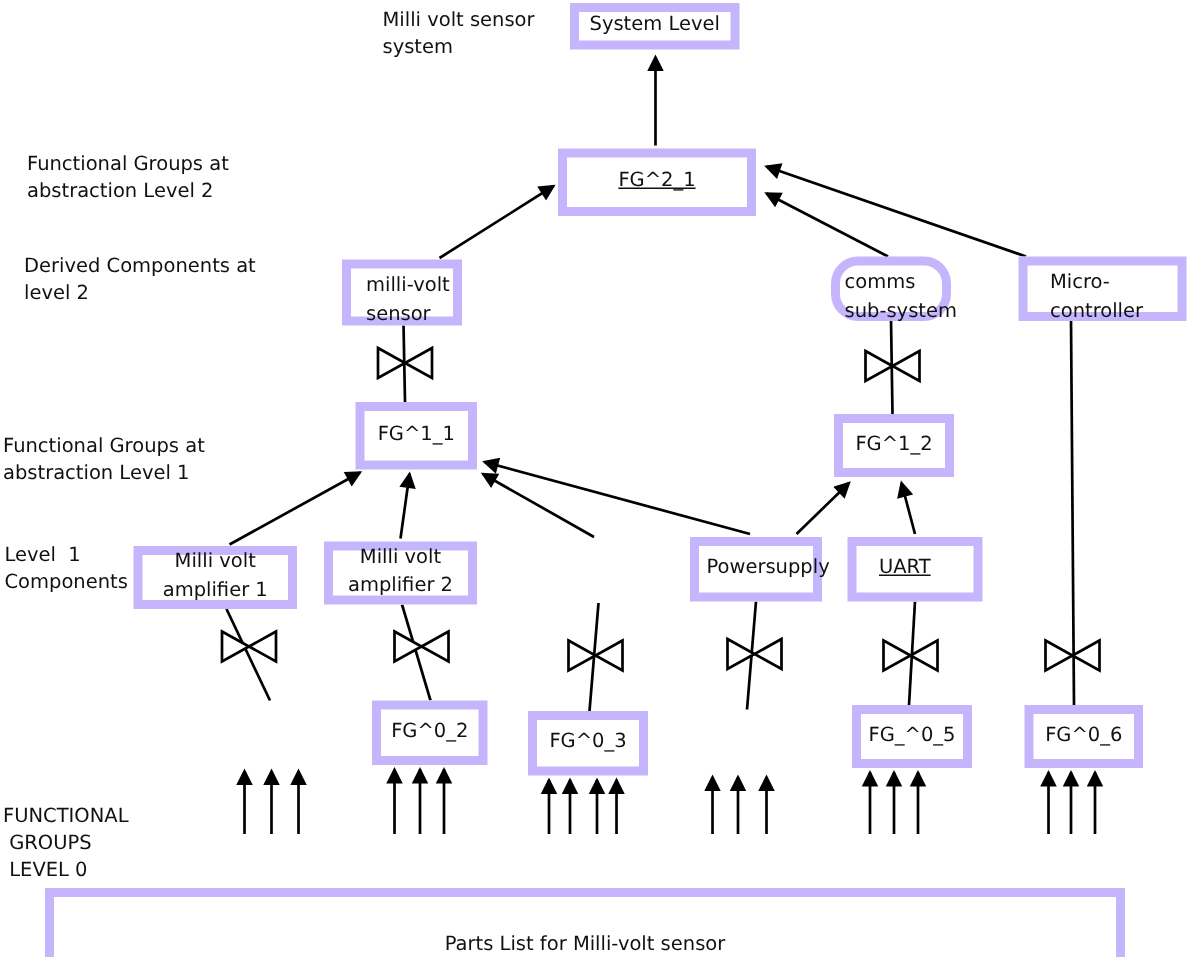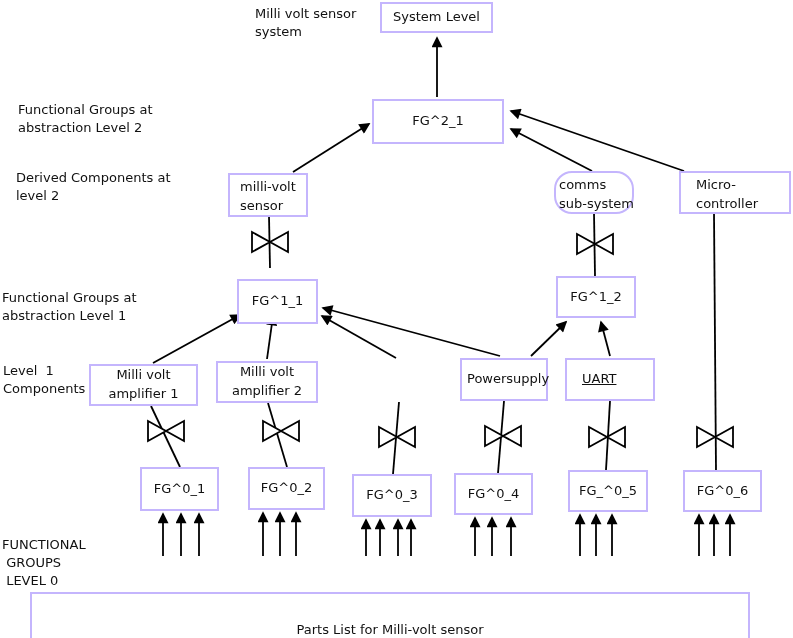--- a/index.html
+++ b/index.html
@@ -9,46 +9,46 @@
     background:#ffffff;
     font-family:"DejaVu Sans","Liberation Sans",sans-serif;
     color:#111111;
     overflow:hidden;
     padding-left:35px;
   }
   svg.overlay{position:absolute;left:0;top:0;z-index:1;}
   .box{
     position:absolute;
     box-sizing:border-box;
-    border:2px solid #c4b5fd;
+    border:6px solid #c4b5fd;
     background:#ffffff;
     z-index:2;
     font-size:13px;
     line-height:1.45;
     white-space:pre;
     display:flex;
   }
   .box .lbl{white-space:pre;}
   .box.center{align-items:center;justify-content:center;text-align:center;}
   .box.topleft{align-items:flex-start;justify-content:flex-start;text-align:left;padding-top:3px;}
   .box.midleft{align-items:center;justify-content:flex-start;text-align:left;}
   .sidelabel{
     position:absolute;
     white-space:pre;
     font-size:13px;
     line-height:1.4;
     z-index:2;
   }
   
   #b-system{left:380px;top:2px;width:113px;height:31px;}
-  #b-fg21{left:372px;top:99px;width:132px;height:45px;}
+  #b-fg21{left:372px;top:99px;width:132px;height:45px;text-decoration:underline;}
   #b-sensor{left:228px;top:173px;width:80px;height:44px;padding-left:10px;}
   #b-comms{left:554px;top:171px;width:80px;height:43px;padding-left:3px;border-radius:18px;}
   #b-micro{left:679px;top:171px;width:112px;height:43px;padding-left:15px;}
-  #b-fg11{left:237px;top:268px;width:81px;height:45px;margin-top:11px;}
+  #b-fg11{left:237px;top:268px;width:81px;height:45px;}
   #b-fg12{left:556px;top:276px;width:80px;height:42px;}
   #b-amp1{left:89px;top:364px;width:109px;height:42px;}
   #b-amp2{left:216px;top:361px;width:102px;height:42px;}
   #b-adc{left:346px;top:359px;width:104px;height:43px;padding-left:12px;}
   #b-power{left:460px;top:358px;width:88px;height:43px;padding-left:5px;}
   #b-uart{left:565px;top:358px;width:90px;height:43px;padding-left:15px;text-decoration:underline;}
   #b-fg01{left:140px;top:467px;width:79px;height:44px;}
   #b-fg02{left:248px;top:467px;width:77px;height:43px;}
   #b-fg03{left:352px;top:474px;width:80px;height:43px;}
   #b-fg04{left:454px;top:473px;width:79px;height:42px;}
@@ -159,21 +159,19 @@
   <div class="box topleft" id="b-micro"><span class="lbl">Micro-
 controller</span></div>
   <div class="box center" id="b-fg11"><span class="lbl">FG^1_1</span></div>
   <div class="box center" id="b-fg12"><span class="lbl">FG^1_2</span></div>
   <div class="box center" id="b-amp1"><span class="lbl">Milli volt
 amplifier 1</span></div>
   <div class="box center" id="b-amp2"><span class="lbl">Milli volt
 amplifier 2</span></div>
   <div class="box midleft" id="b-power"><span class="lbl">Powersupply</span></div>
   <div class="box midleft" id="b-uart"><span class="lbl">UART</span></div>
-  <div class="box center" id="b-fg01"><span class="lbl">FG^0_1</span></div>
   <div class="box center" id="b-fg02"><span class="lbl">FG^0_2</span></div>
   <div class="box center" id="b-fg03"><span class="lbl">FG^0_3</span></div>
-  <div class="box center" id="b-fg04"><span class="lbl">FG^0_4</span></div>
   <div class="box center" id="b-fg05"><span class="lbl">FG_^0_5</span></div>
   <div class="box center" id="b-fg06"><span class="lbl">FG^0_6</span></div>
   <div class="box center" id="b-parts"><span class="lbl">Parts List for Milli-volt sensor</span></div>
 
 </div>
 
 </body></html>

